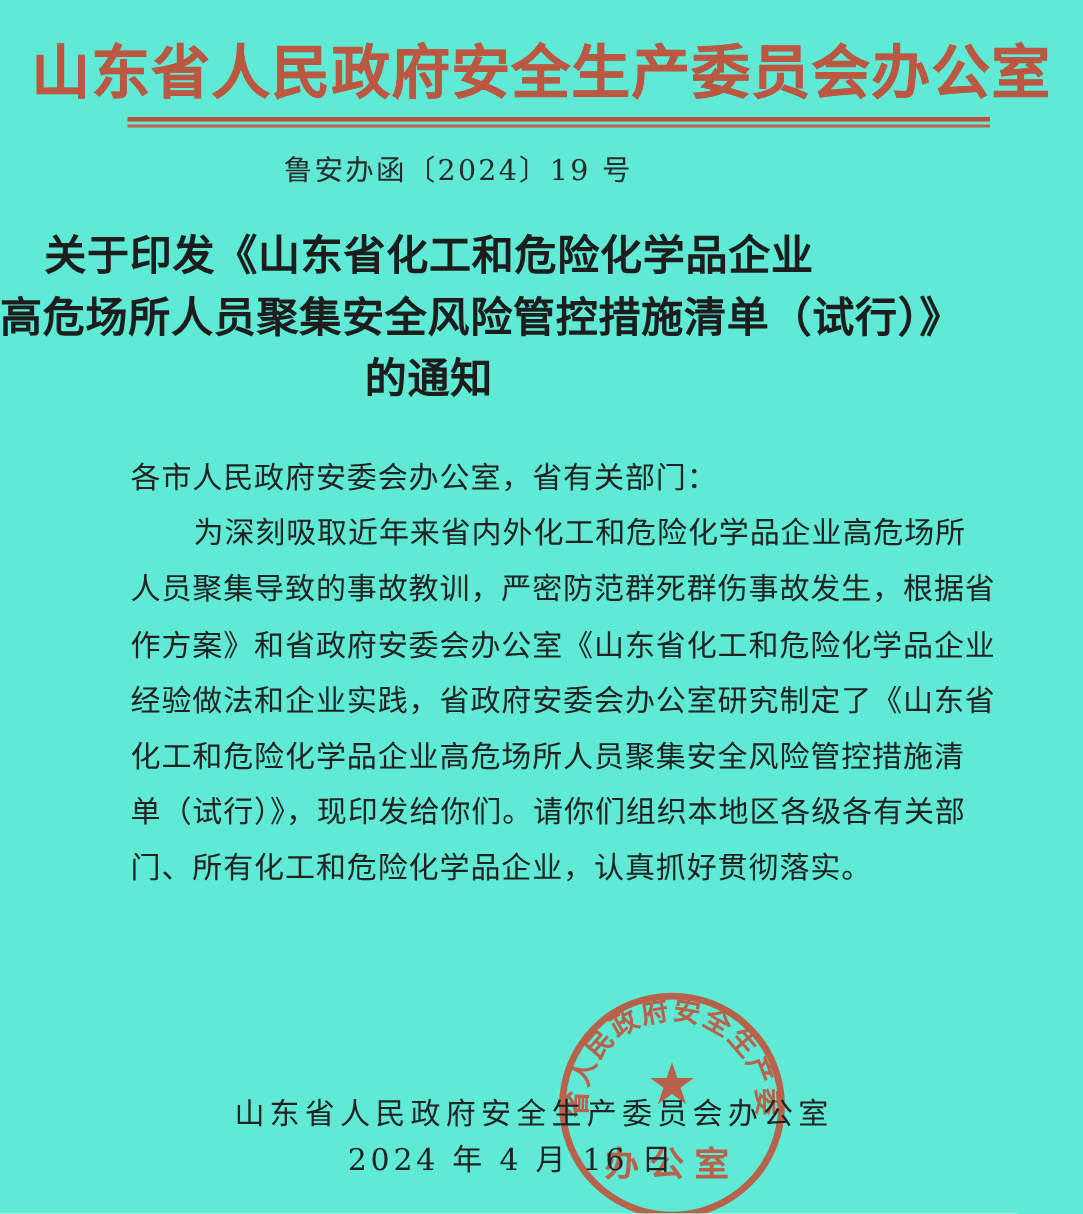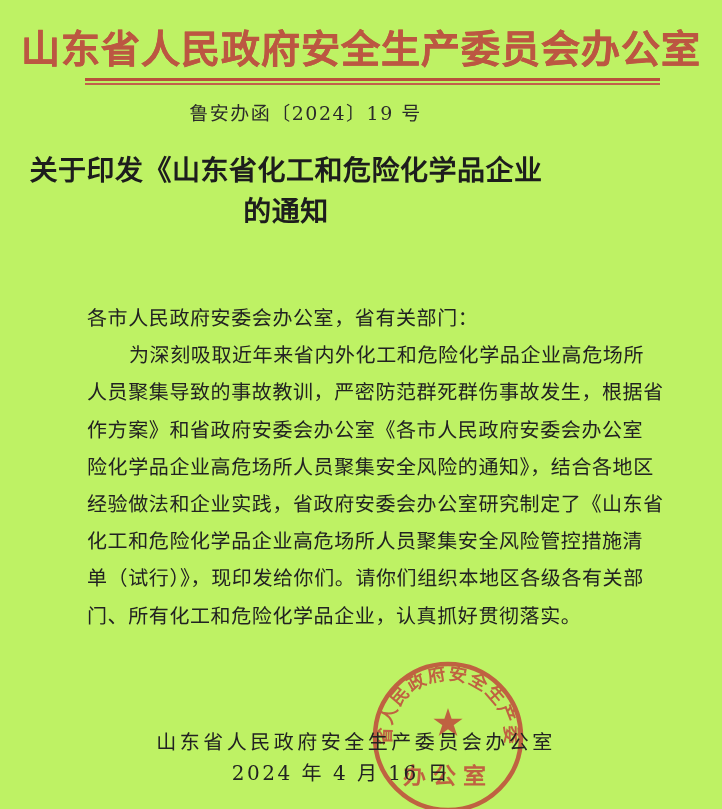--- a/index.html
+++ b/index.html
@@ -12,21 +12,21 @@
     height: 809px;
     background: #ffffff;
     font-family: "DejaVu Serif", "Liberation Serif", serif;
     overflow: hidden;
     position: relative;
   }
   .page {
     position: relative;
     width: 722px;
     height: 809px;
-    background: #bef264;
+    background: #5eead4;
     overflow: hidden;
   }
 
   
   .letterhead {
     position: absolute;
     left: 0;
     top: 24px;
     width: 722px;
     text-align: center;
@@ -173,29 +173,29 @@
   <div class="rule-wrap">
     <div class="rule-thick"></div>
     <div class="rule-gap"></div>
     <div class="rule-thin"></div>
   </div>
 
   <div class="doc-number">鲁安办函〔2024〕19 号</div>
 
   <div class="doc-title">
     <div class="doc-title-line">关于印发《山东省化工和危险化学品企业</div>
+    <div class="doc-title-line">高危场所人员聚集安全风险管控措施清单（试行）》</div>
     <div class="doc-title-line">的通知</div>
   </div>
 
   <div class="body-block">
     <div class="body-line">各市人民政府安委会办公室，省有关部门：</div>
     <div class="body-line indent">为深刻吸取近年来省内外化工和危险化学品企业高危场所</div>
     <div class="body-line">人员聚集导致的事故教训，严密防范群死群伤事故发生，根据省</div>
-    <div class="body-line">作方案》和省政府安委会办公室《各市人民政府安委会办公室</div>
-    <div class="body-line">险化学品企业高危场所人员聚集安全风险的通知》，结合各地区</div>
+    <div class="body-line">作方案》和省政府安委会办公室《山东省化工和危险化学品企业</div>
     <div class="body-line">经验做法和企业实践，省政府安委会办公室研究制定了《山东省</div>
     <div class="body-line">化工和危险化学品企业高危场所人员聚集安全风险管控措施清</div>
     <div class="body-line">单（试行）》，现印发给你们。请你们组织本地区各级各有关部</div>
     <div class="body-line">门、所有化工和危险化学品企业，认真抓好贯彻落实。</div>
   </div>
 
   <div class="seal">
     <svg viewBox="0 0 154 154" xmlns="http://www.w3.org/2000/svg">
       <defs>
         <path id="sealArcTop" d="M 20,77 A 57,57 0 0 1 134,77" fill="none"></path>

